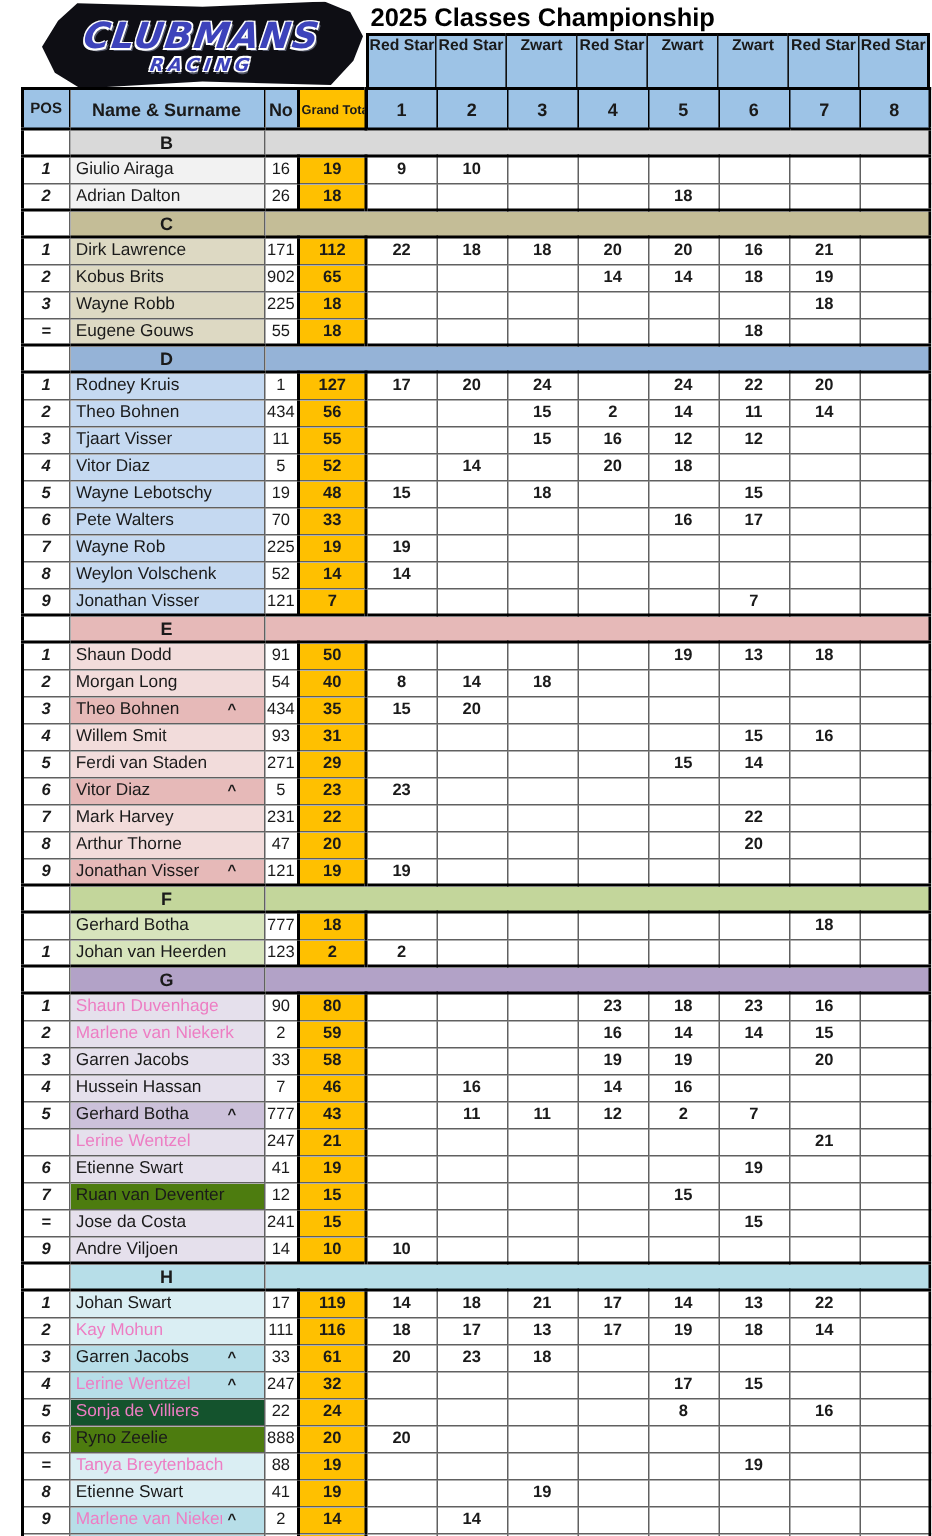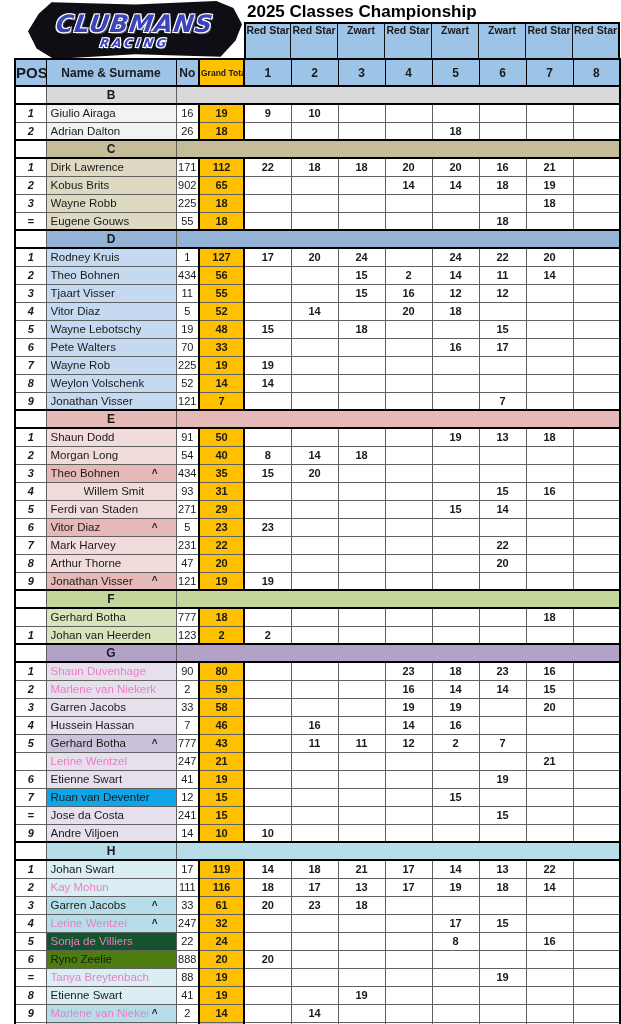--- a/index.html
+++ b/index.html
@@ -53,21 +53,21 @@
     width:605px; border:2px solid #000;
   }
   td, th { border:1px solid #606060; overflow:hidden; white-space:nowrap; }
   tr { height:18px; }
   tr.head-row { height:27px; }
   th {
     background:#9DC3E6; border:1px solid #000; font-weight:bold; font-size:12px;
     text-align:center; vertical-align:middle; border-bottom:2px solid #000;
   }
   th.gt-head { background:#FFC000; font-size:8.5px; padding:0 1px; }
-  th.pos-head { font-size:15px; }
+  th.pos-head { font-size:10px; }
 
   .pos-cell   { background:#fff; font-weight:bold; font-style:italic; font-size:11px; text-align:center; }
   .name-cell  { font-size:11.5px; padding:0; vertical-align:middle; }
   .nwrap      { display:flex; align-items:center; justify-content:space-between; padding:0 18px 0 4px; width:100%; }
   .nwrap .driver-name { white-space:nowrap; overflow:hidden; }
   .nwrap.nocaret { padding-right:2px; }
   .driver-name.pink { color:#ED7DC3; }
   .caret { font-size:10px; font-weight:bold; flex-shrink:0; margin-left:4px; }
   .no-cell    { background:#fff; font-size:11px; text-align:center; }
   .gt-cell    { background:#FFC000; font-weight:bold; font-size:11px; text-align:center;
@@ -501,21 +501,21 @@
           <td class="score-cell">20</td>
           <td class="score-cell"></td>
           <td class="score-cell"></td>
           <td class="score-cell"></td>
           <td class="score-cell"></td>
           <td class="score-cell"></td>
           <td class="score-cell"></td>
         </tr>
         <tr>
           <td class="pos-cell">4</td>
-          <td class="name-cell" style="background: rgb(242, 220, 219); padding-left: 33px;">
+          <td class="name-cell" style="background: rgb(242, 220, 219);">
             <div class="nwrap nocaret">
               <span class="driver-name">Willem Smit</span>
             </div>
           </td>
           <td class="no-cell">93</td>
           <td class="gt-cell">31</td>
           <td class="score-cell"></td>
           <td class="score-cell"></td>
           <td class="score-cell"></td>
           <td class="score-cell"></td>
@@ -784,21 +784,21 @@
           <td class="score-cell"></td>
           <td class="score-cell"></td>
           <td class="score-cell"></td>
           <td class="score-cell"></td>
           <td class="score-cell">19</td>
           <td class="score-cell"></td>
           <td class="score-cell"></td>
         </tr>
         <tr>
           <td class="pos-cell">7</td>
-          <td class="name-cell" style="background: #0ea5e9;">
+          <td class="name-cell" style="background: #4d7c0f;">
             <div class="nwrap nocaret">
               <span class="driver-name">Ruan van Deventer</span>
             </div>
           </td>
           <td class="no-cell">12</td>
           <td class="gt-cell">15</td>
           <td class="score-cell"></td>
           <td class="score-cell"></td>
           <td class="score-cell"></td>
           <td class="score-cell"></td>

